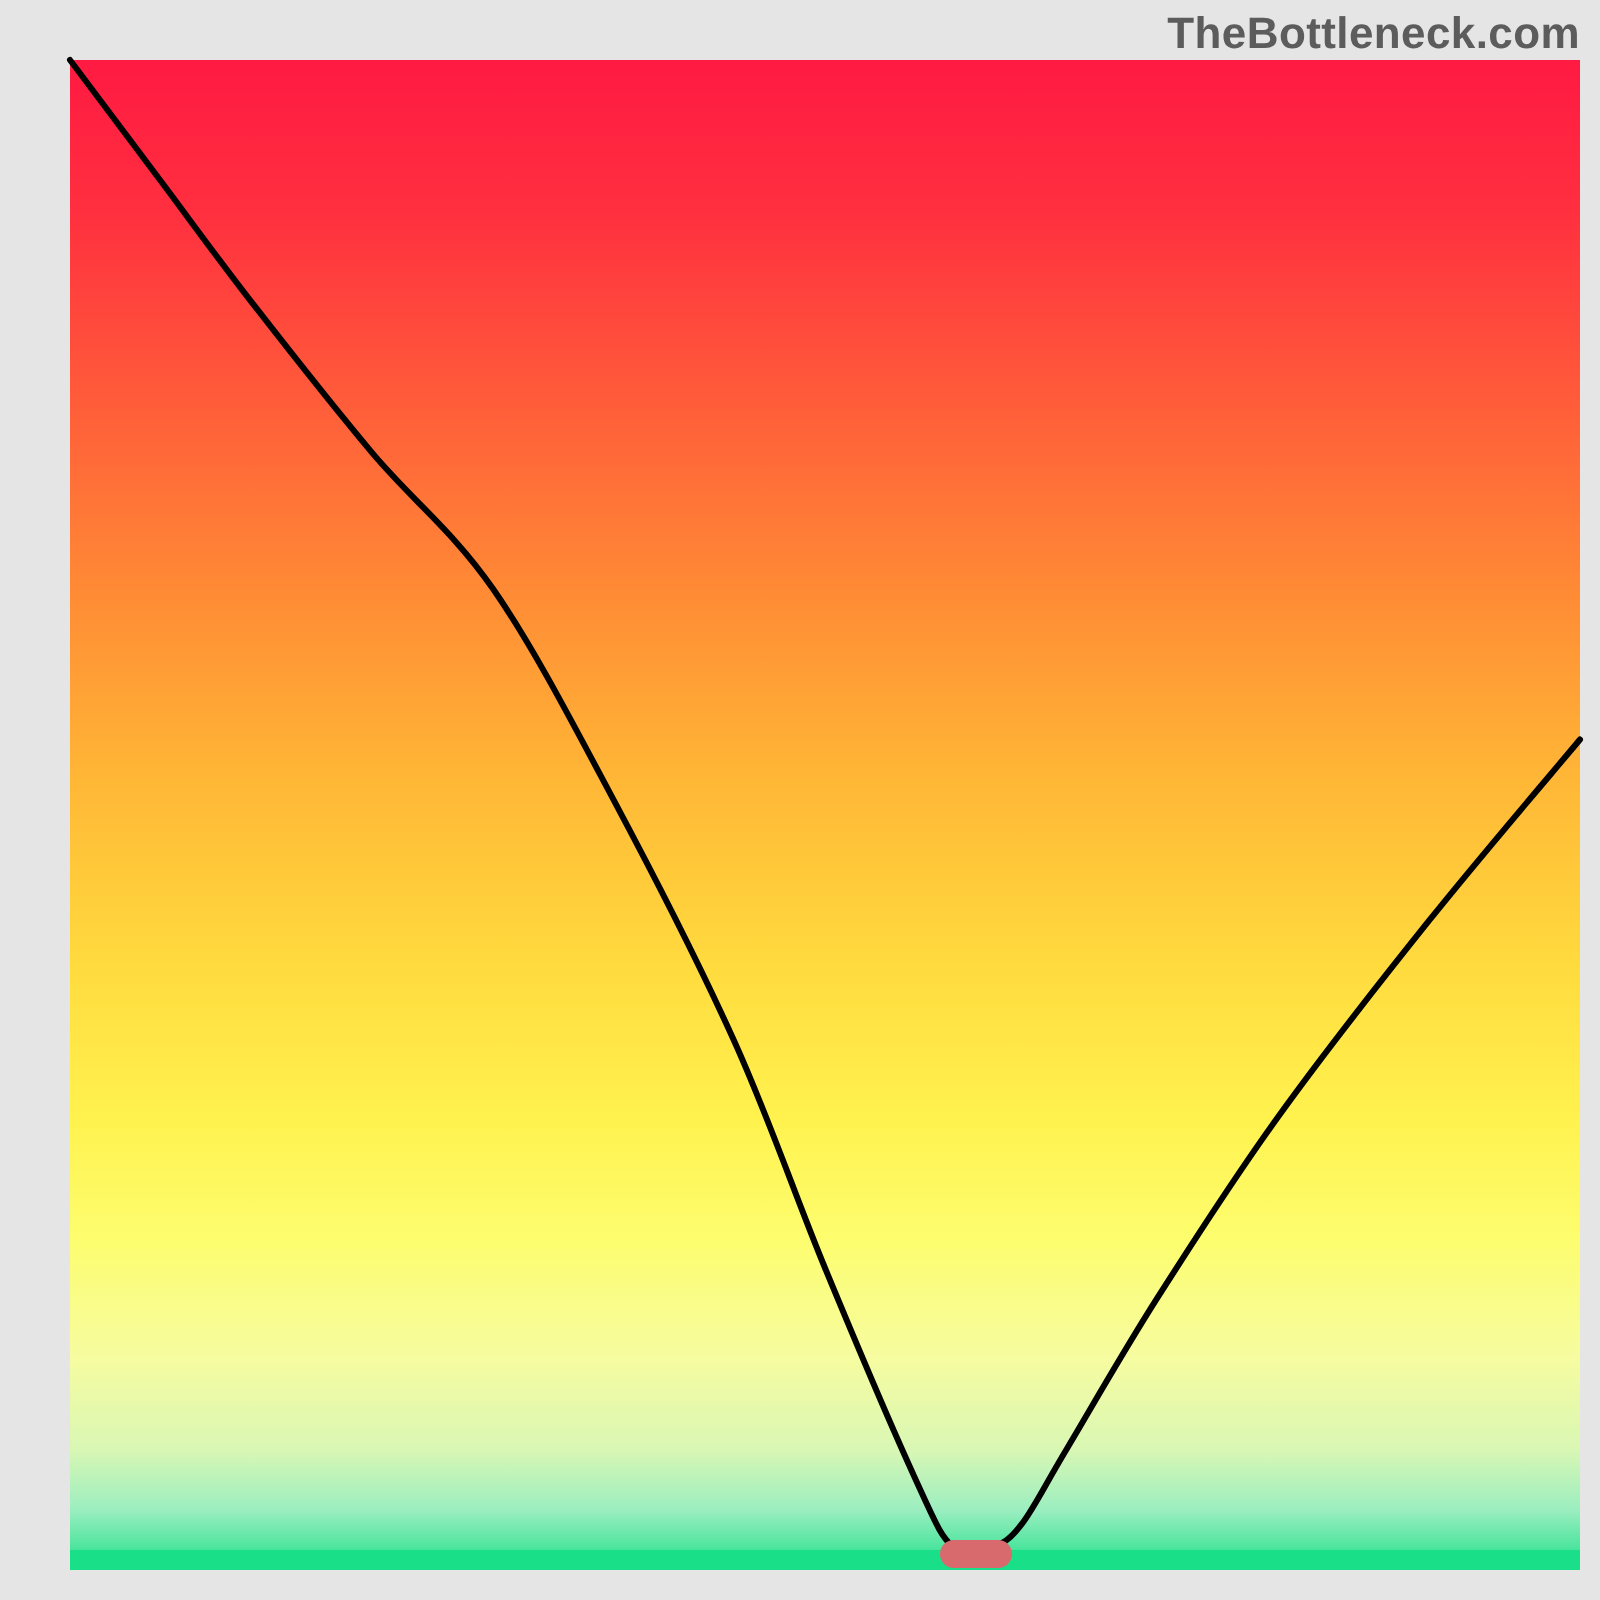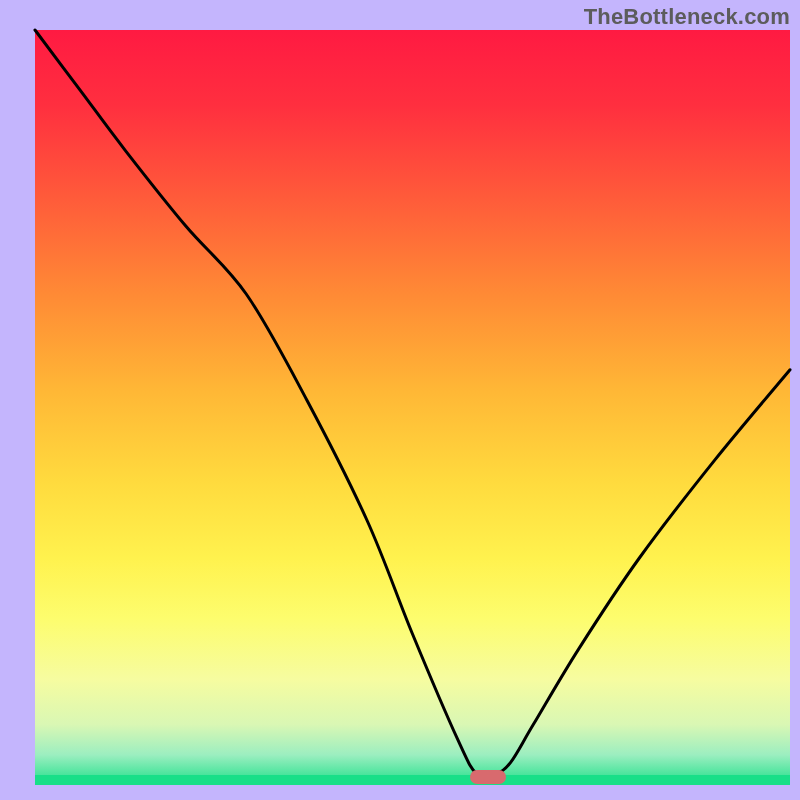--- a/index.html
+++ b/index.html
@@ -8,21 +8,21 @@
     width: 800px;
     height: 800px;
     background: #000;
     overflow: hidden;
     font-family: Arial, Helvetica, sans-serif;
   }
   .frame {
     position: relative;
     width: 800px;
     height: 800px;
-    background: #c4b5fd;
+    background: #e5e5e5;
   }
   .watermark {
     position: absolute;
     top: 4px;
     right: 10px;
     color: #5c5c5c;
     font-size: 22px;
     font-weight: 600;
     letter-spacing: 0.2px;
     z-index: 5;

